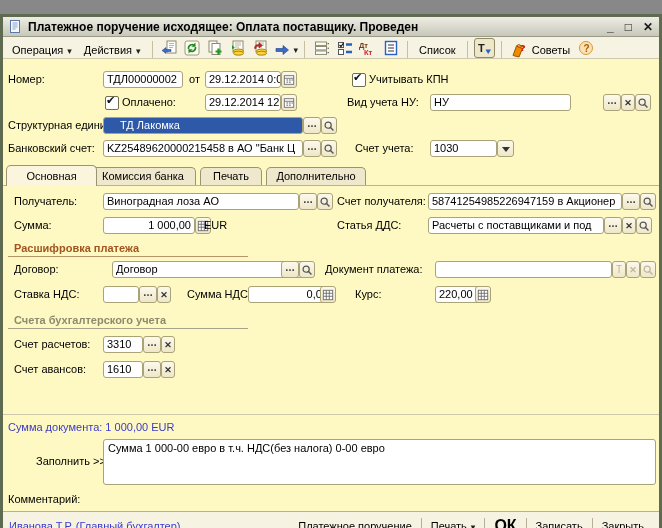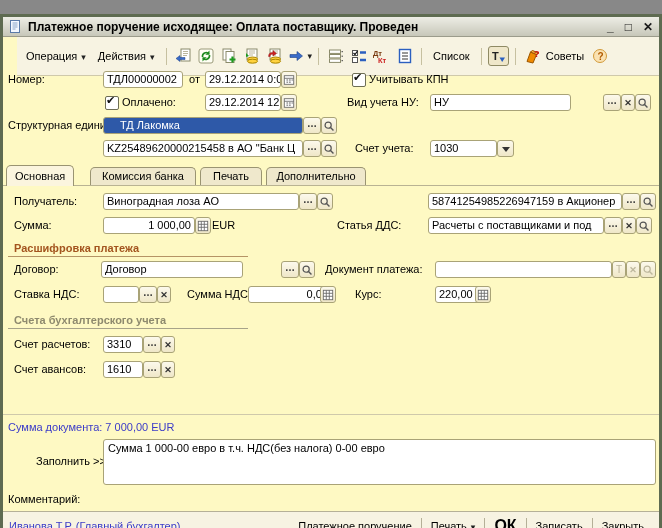--- a/index.html
+++ b/index.html
@@ -9,22 +9,22 @@
     background:#fef9c3;box-shadow:inset 0 0 0 3px #5E6B51;margin-top:14px;
   }
   
   .titlebar{position:absolute;left:3px;top:3px;right:3px;height:20px;
     background:linear-gradient(#EDEDE5,#C7C7B9);border-bottom:1px solid #9B9B8B;
     display:flex;align-items:center;gap:6px;padding:0 6px;box-sizing:border-box;}
   .title{font-weight:bold;font-size:12px;white-space:nowrap;overflow:hidden;}
   .win-controls{margin-left:auto;display:flex;gap:11px;font-weight:bold;color:#1a1a1a;font-size:12px;}
   .win-controls span{cursor:default;}
   
-  .toolbar{position:absolute;left:17px;top:23px;right:3px;height:39px;background:#F7F3E2;
-    border-bottom:1px solid #CFC9AB;display:flex;align-items:center;gap:2px;padding:0 4px;box-sizing:border-box;}
+  .toolbar{position:absolute;left:3px;top:23px;right:3px;height:22px;background:#F7F3E2;
+    border-bottom:1px solid #CFC9AB;display:flex;align-items:flex-end;gap:2px;padding:0 4px;box-sizing:border-box;}
   .tb-text{padding:2px 5px;white-space:nowrap;border-radius:3px;}
   .has-caret::after{content:"▾";font-size:9px;margin-left:4px;color:#222;}
   .tb-sep{width:1px;height:17px;background:#C6C0A0;margin:0 4px;flex:0 0 1px;}
   .tb-icon{width:21px;height:20px;display:flex;align-items:center;justify-content:center;flex:0 0 auto;}
   .tb-icon.pressed{border:1px solid #8F8A64;background:#EFE7C9;border-radius:3px;box-sizing:border-box;}
   .goto-wrap{display:flex;align-items:center;}
   .advice{display:flex;align-items:center;gap:4px;padding:0 3px;}
   
   .lbl{position:absolute;white-space:nowrap;line-height:17px;}
   .fld{position:absolute;height:17px;box-sizing:border-box;background:#fff;
@@ -234,80 +234,82 @@
   <span class="lbl" style="left:8px;top:103px">Структурная единица:</span>
   <div class="fld selected" style="left:103px;top:103px;width:200px">ТД Лакомка</div>
   <span class="btn-sq btn-dots" style="left:303px;top:103px;width:18px"></span>
   <span class="btn-sq" style="left:321px;top:103px;width:16px">
     <svg width="12" height="12" viewBox="0 0 14 14">
       <circle cx="6" cy="6" r="3.6" fill="none" stroke="#555" stroke-width="1.4"></circle>
       <path d="M8.8 8.8l3.4 3.4" stroke="#555" stroke-width="1.6"></path>
     </svg>
   </span>
 
+  <span class="lbl" style="left:8px;top:126px">Банковский счет:</span>
   <div class="fld" style="left:103px;top:126px;width:200px">KZ25489620000215458 в АО "Банк Ц</div>
   <span class="btn-sq btn-dots" style="left:303px;top:126px;width:18px"></span>
   <span class="btn-sq" style="left:321px;top:126px;width:16px">
     <svg width="12" height="12" viewBox="0 0 14 14">
       <circle cx="6" cy="6" r="3.6" fill="none" stroke="#555" stroke-width="1.4"></circle>
       <path d="M8.8 8.8l3.4 3.4" stroke="#555" stroke-width="1.6"></path>
     </svg>
   </span>
   <span class="lbl" style="left:355px;top:126px">Счет учета:</span>
   <div class="fld" style="left:430px;top:126px;width:67px">1030</div>
   <span class="btn-sq combo-arrow" style="left:497px;top:126px;width:17px"></span>
 
   <div class="tabline"></div>
-  <span class="tab active" style="left:6px;width:68px">Основная</span>
+  <span class="tab active" style="left:6px;width:91px">Основная</span>
   <span class="tab" style="left:90px;width:106px">Комиссия банка</span>
   <span class="tab" style="left:200px;width:62px">Печать</span>
   <span class="tab" style="left:266px;width:100px">Дополнительно</span>
 
   <span class="lbl" style="left:14px;top:179px">Получатель:</span>
   <div class="fld" style="left:103px;top:179px;width:196px">Виноградная лоза АО</div>
   <span class="btn-sq btn-dots" style="left:299px;top:179px;width:18px"></span>
   <span class="btn-sq" style="left:317px;top:179px;width:16px">
     <svg width="12" height="12" viewBox="0 0 14 14">
       <circle cx="6" cy="6" r="3.6" fill="none" stroke="#555" stroke-width="1.4"></circle>
       <path d="M8.8 8.8l3.4 3.4" stroke="#555" stroke-width="1.6"></path>
     </svg>
   </span>
+  <span class="lbl" style="left:337px;top:179px">Счет получателя:</span>
   <div class="fld" style="left:428px;top:179px;width:194px">58741254985226947159 в Акционер</div>
   <span class="btn-sq btn-dots" style="left:622px;top:179px;width:18px"></span>
   <span class="btn-sq" style="left:640px;top:179px;width:16px">
     <svg width="12" height="12" viewBox="0 0 14 14">
       <circle cx="6" cy="6" r="3.6" fill="none" stroke="#555" stroke-width="1.4"></circle>
       <path d="M8.8 8.8l3.4 3.4" stroke="#555" stroke-width="1.6"></path>
     </svg>
   </span>
 
   <span class="lbl" style="left:14px;top:203px">Сумма:</span>
   <div class="fld num" style="left:103px;top:203px;width:92px">1 000,00</div>
   <span class="btn-sq" style="left:195px;top:203px;width:16px">
     <svg width="12" height="12" viewBox="0 0 14 14">
       <rect x="1.5" y="1.5" width="11" height="11" fill="#fff" stroke="#666"></rect>
       <path d="M1.5 5h11M5 1.5v11M8.5 1.5v11M1.5 8.5h11" stroke="#666"></path>
     </svg>
   </span>
-  <span class="lbl" style="left:212px;top:203px">EUR</span>
+  <span class="lbl" style="left:204px;top:203px">EUR</span>
   <span class="lbl" style="left:337px;top:203px">Статья ДДС:</span>
   <div class="fld" style="left:428px;top:203px;width:176px">Расчеты с поставщиками и под</div>
   <span class="btn-sq btn-dots" style="left:604px;top:203px;width:18px"></span>
   <span class="btn-sq btn-x" style="left:622px;top:203px;width:14px"></span>
   <span class="btn-sq" style="left:636px;top:203px;width:16px">
     <svg width="12" height="12" viewBox="0 0 14 14">
       <circle cx="6" cy="6" r="3.6" fill="none" stroke="#555" stroke-width="1.4"></circle>
       <path d="M8.8 8.8l3.4 3.4" stroke="#555" stroke-width="1.6"></path>
     </svg>
   </span>
 
   <div class="group-hdr g1" style="top:228px">Расшифровка платежа</div>
 
   <span class="lbl" style="left:14px;top:247px">Договор:</span>
-  <div class="fld" style="left:101px;top:247px;width:142px">Договор</div>
+  <div class="fld" style="left:112px;top:247px;width:196px">Договор</div>
   <span class="btn-sq btn-dots" style="left:281px;top:247px;width:18px"></span>
   <span class="btn-sq" style="left:299px;top:247px;width:16px">
     <svg width="12" height="12" viewBox="0 0 14 14">
       <circle cx="6" cy="6" r="3.6" fill="none" stroke="#555" stroke-width="1.4"></circle>
       <path d="M8.8 8.8l3.4 3.4" stroke="#555" stroke-width="1.6"></path>
     </svg>
   </span>
   <span class="lbl" style="left:325px;top:247px">Документ платежа:</span>
   <div class="fld" style="left:435px;top:247px;width:177px"></div>
   <span class="btn-sq btn-t dis" style="left:612px;top:247px;width:14px"></span>
@@ -346,21 +348,21 @@
   <div class="fld" style="left:103px;top:322px;width:40px">3310</div>
   <span class="btn-sq btn-dots" style="left:143px;top:322px;width:18px"></span>
   <span class="btn-sq btn-x" style="left:161px;top:322px;width:14px"></span>
 
   <span class="lbl" style="left:14px;top:347px">Счет авансов:</span>
   <div class="fld" style="left:103px;top:347px;width:40px">1610</div>
   <span class="btn-sq btn-dots" style="left:143px;top:347px;width:18px"></span>
   <span class="btn-sq btn-x" style="left:161px;top:347px;width:14px"></span>
 
   <div class="hline"></div>
-  <span class="lbl blue-text" style="left:8px;top:405px">Сумма документа: 7 000,00 EUR</span>
+  <span class="lbl blue-text" style="left:8px;top:405px">Сумма документа: 1 000,00 EUR</span>
 
   <span class="flat-btn has-caret" style="left:36px;top:441px">Заполнить &gt;&gt;</span>
   <div class="bigfld" style="left:103px;top:425px;width:553px;height:46px">Сумма 1 000-00  евро в т.ч. НДС(без налога) 0-00 евро</div>
 
   <span class="lbl" style="left:8px;top:477px">Комментарий:</span>
 
   <div class="footer">
     <span class="blue-text">Иванова Т.Р. (Главный бухгалтер)</span>
     <span class="footer-btns">
       <span class="fbtn">Платежное поручение</span>

